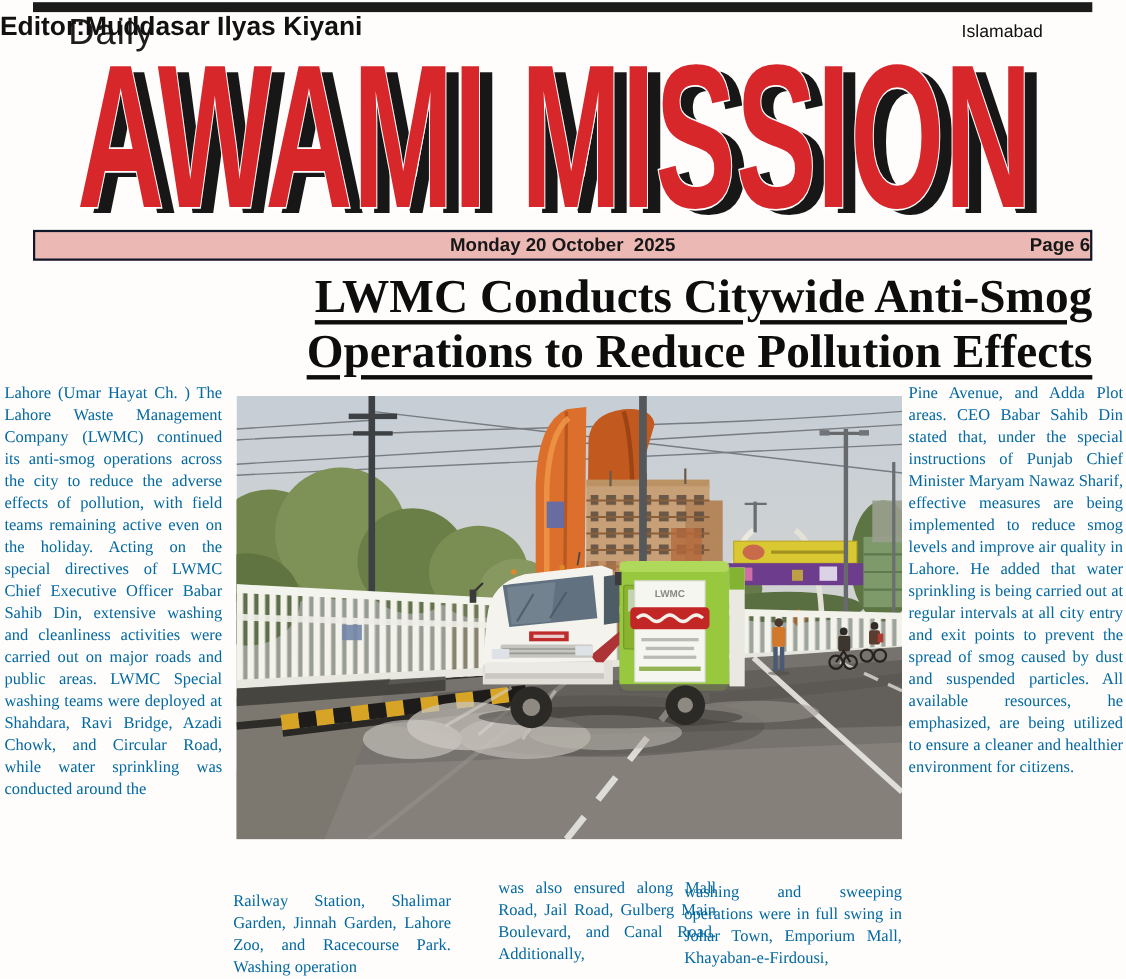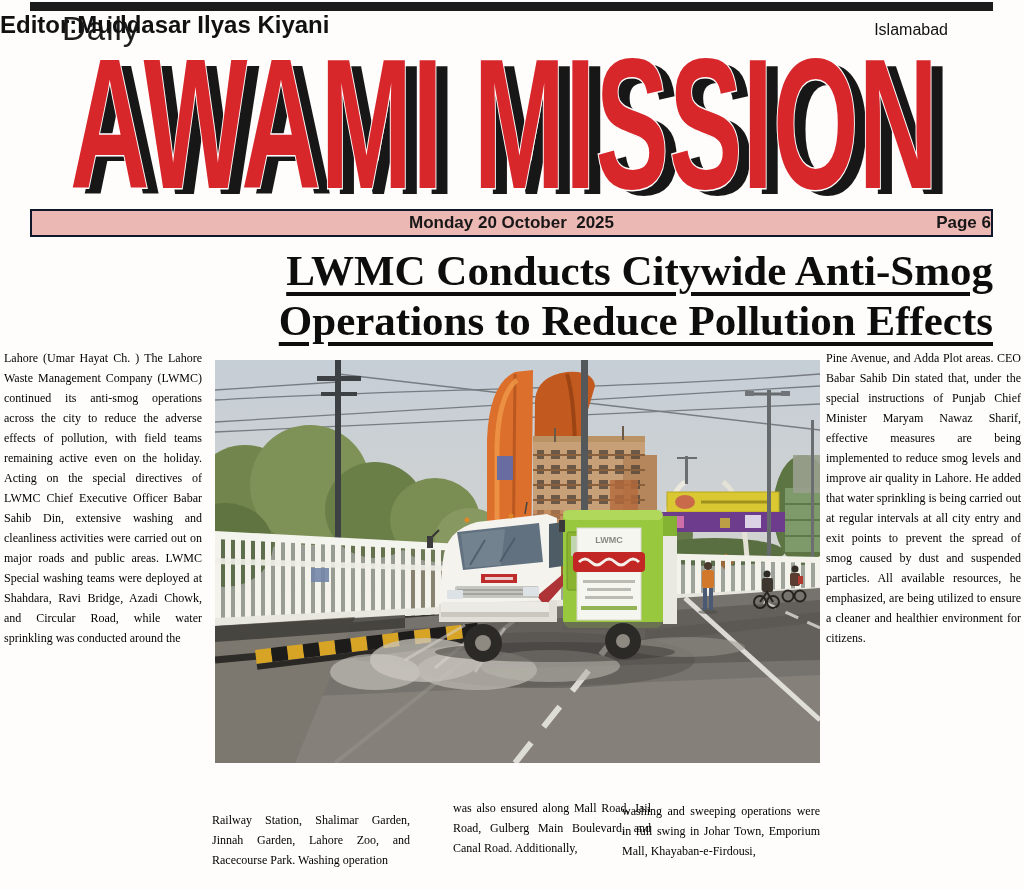--- a/index.html
+++ b/index.html
@@ -24,22 +24,22 @@
              font-family:"Liberation Sans",sans-serif; font-weight:bold; font-size:17px; color:#171717; }
   .date { position:absolute; left:0; right:0; top:2px; text-align:center; white-space:pre; }
   .pageno { position:absolute; right:0; top:2px; }
 
   
   .headline { position:absolute; left:30px; top:246px; width:963px; text-align:right;
               font-weight:bold; font-size:43px; line-height:50px; color:#0d0d0d; }
   .hl { text-decoration:underline; text-decoration-thickness:3.5px; text-underline-offset:7px; }
 
   
-  .col { position:absolute; font-size:12px; line-height:20px; text-align:justify;
-         color:#000000; overflow:hidden; }
+  .col { position:absolute; font-size:15px; line-height:20px; text-align:justify;
+         color:#0369a1; overflow:hidden; }
   .c1 { left:4px;   top:348px; width:198px; height:538px; }
   .c2 { left:212px; top:810px; width:198px; height:110px; }
   .c3 { left:417px; top:798px; width:198px; height:110px;margin-left:36px; }
   .c4 { left:622px; top:801px; width:198px; height:110px; }
   .c5 { left:826px; top:348px; width:195px; height:538px; }
 
   
   .photo-wrap { position:absolute; left:215px; top:360px; width:605px; height:403px;text-align:right; }
   .photo-wrap svg { display:block; }
 </style>

